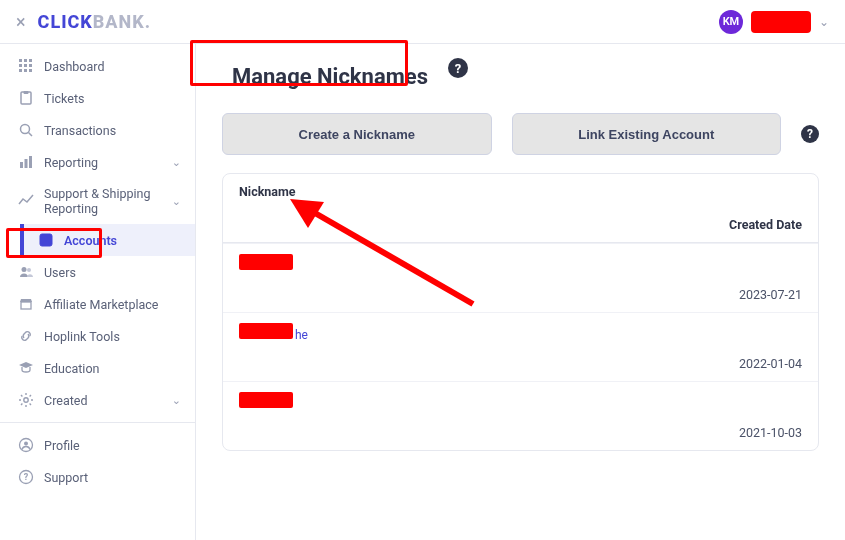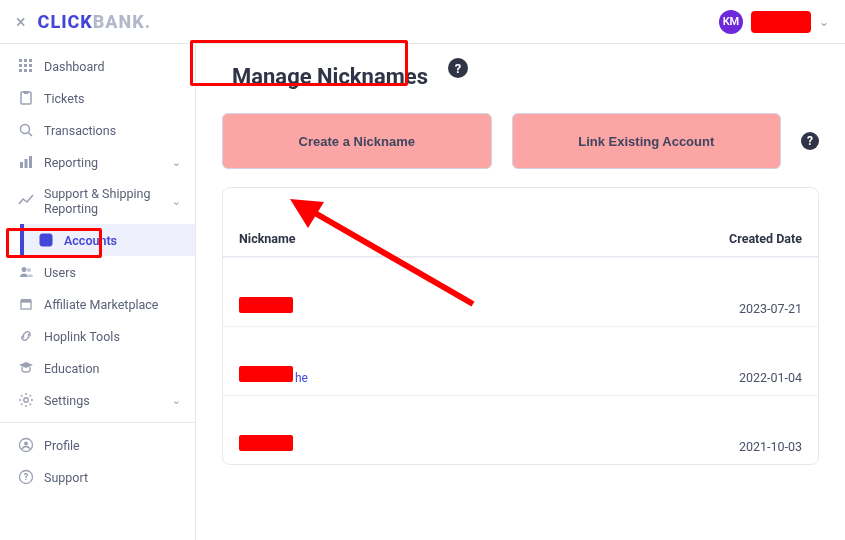--- a/index.html
+++ b/index.html
@@ -81,37 +81,37 @@
   .help-circ {
     width: 20px; height: 20px; border-radius: 50%;
     background: #2f3447; color: #fff; font-size: 13px; font-weight: 700;
     display: flex; align-items: center; justify-content: center;
   }
   .help-circ.small { width: 18px; height: 18px; font-size: 12px; }
 
   .action-row { display: flex; align-items: center; gap: 20px; margin-bottom: 18px; }
   .action-btn {
     flex: 1;
-    height: 56px;
+    height: 42px;
     border: 1px solid #cfd3e3;
     border-radius: 6px;
-    background: #fca5a5;
+    background: #e5e5e5;
     color: #3e4561;
     font-size: 13px; font-weight: 600;
     display: flex; align-items: center; justify-content: center;
     cursor: pointer;
   }
 
   .table-card {
     border: 1px solid #e6e8ef;
     border-radius: 8px;
     overflow: hidden;
   }
   .table-head, .table-row {
-    display: flex; align-items: flex-end;
+    display: flex; align-items: flex-start;
     padding: 10px 16px;
     font-size: 12.5px;
   }
   .table-head {
     color: #2f3447; font-weight: 700;
     border-bottom: 1px solid #e6e8ef;
   }
   .col-name { flex: 1; }
   .col-date { width: 120px; text-align: right; margin-top: 33px; }
   .table-row { border-top: 1px solid #f0f1f6; }
@@ -268,21 +268,21 @@
       <span class="label">Education</span>
     </div>
 
     <div class="nav-item">
       <span class="icon">
         <svg viewBox="0 0 16 16">
             <circle cx="8" cy="8" r="2.2" fill="none" stroke="#9aa0b4" stroke-width="1.4"></circle>
             <path d="M8 1v2M8 13v2M1 8h2M13 8h2M3 3l1.4 1.4M11.6 11.6 13 13M13 3l-1.4 1.4M4.4 11.6 3 13" stroke="#9aa0b4" stroke-width="1.4"></path>
           </svg>
       </span>
-      <span class="label">Settings</span>
+      <span class="label">Created</span>
       <span class="chev">⌄</span>
     </div>
 
     <div class="nav-divider"></div>
 
     <div class="nav-item">
       <span class="icon">
         <svg viewBox="0 0 16 16">
             <circle cx="8" cy="8" r="6.5" fill="none" stroke="#9aa0b4" stroke-width="1.3"></circle>
             <circle cx="8" cy="6.5" r="2" fill="#9aa0b4"></circle>

